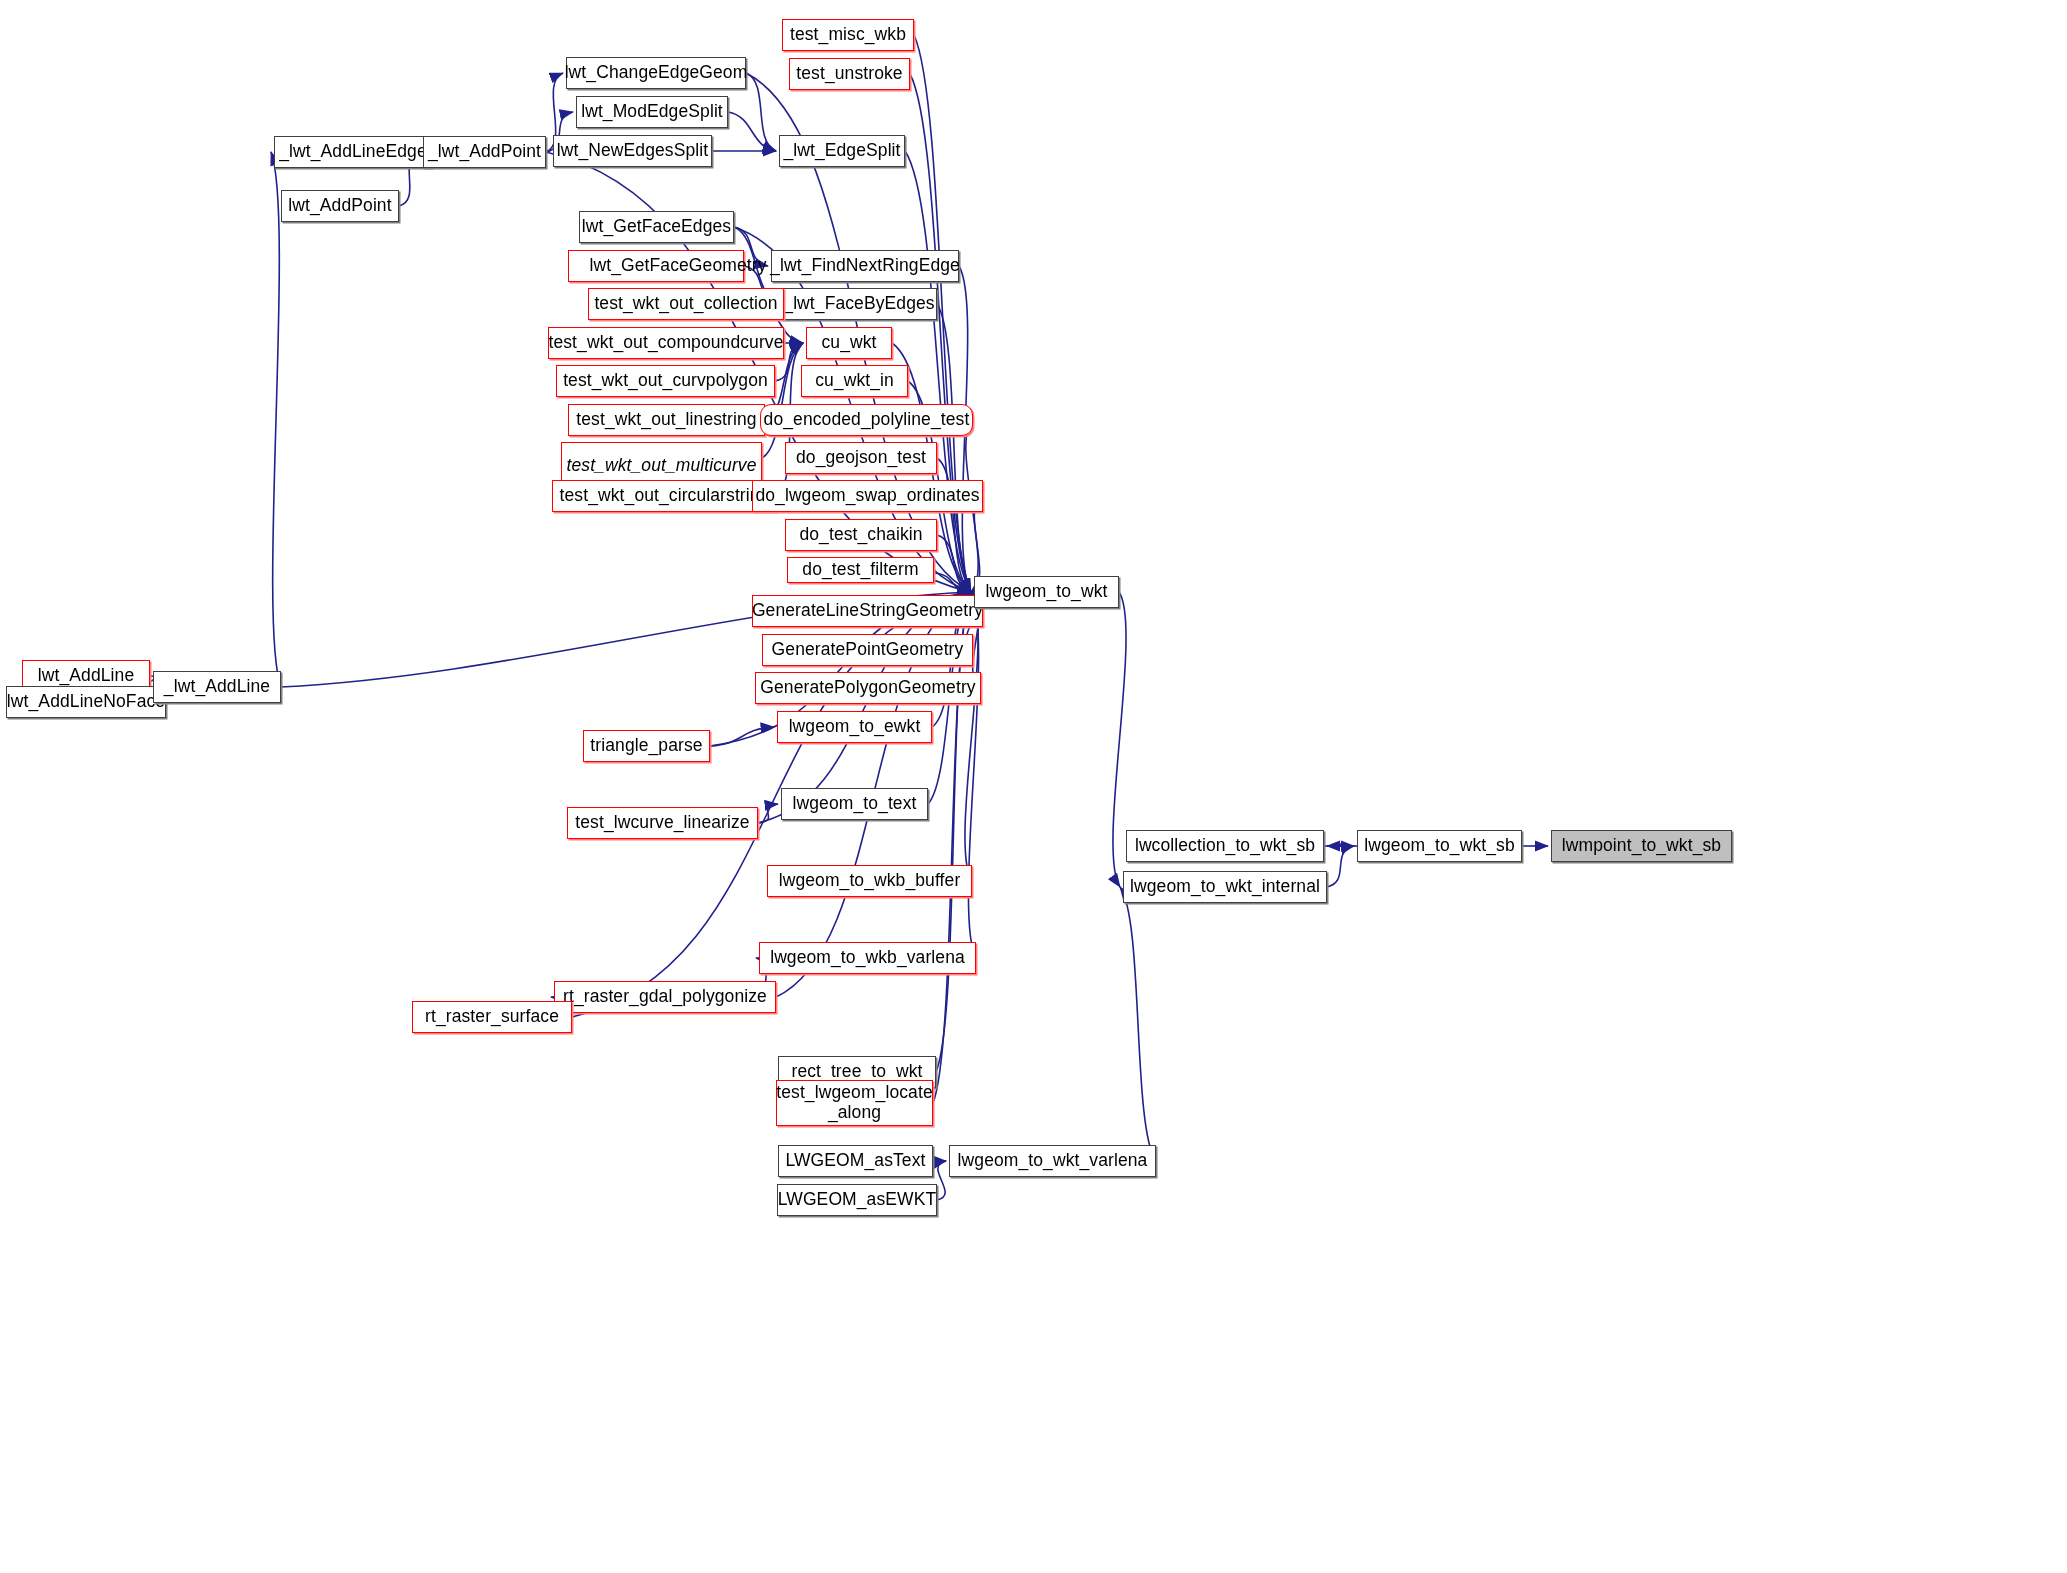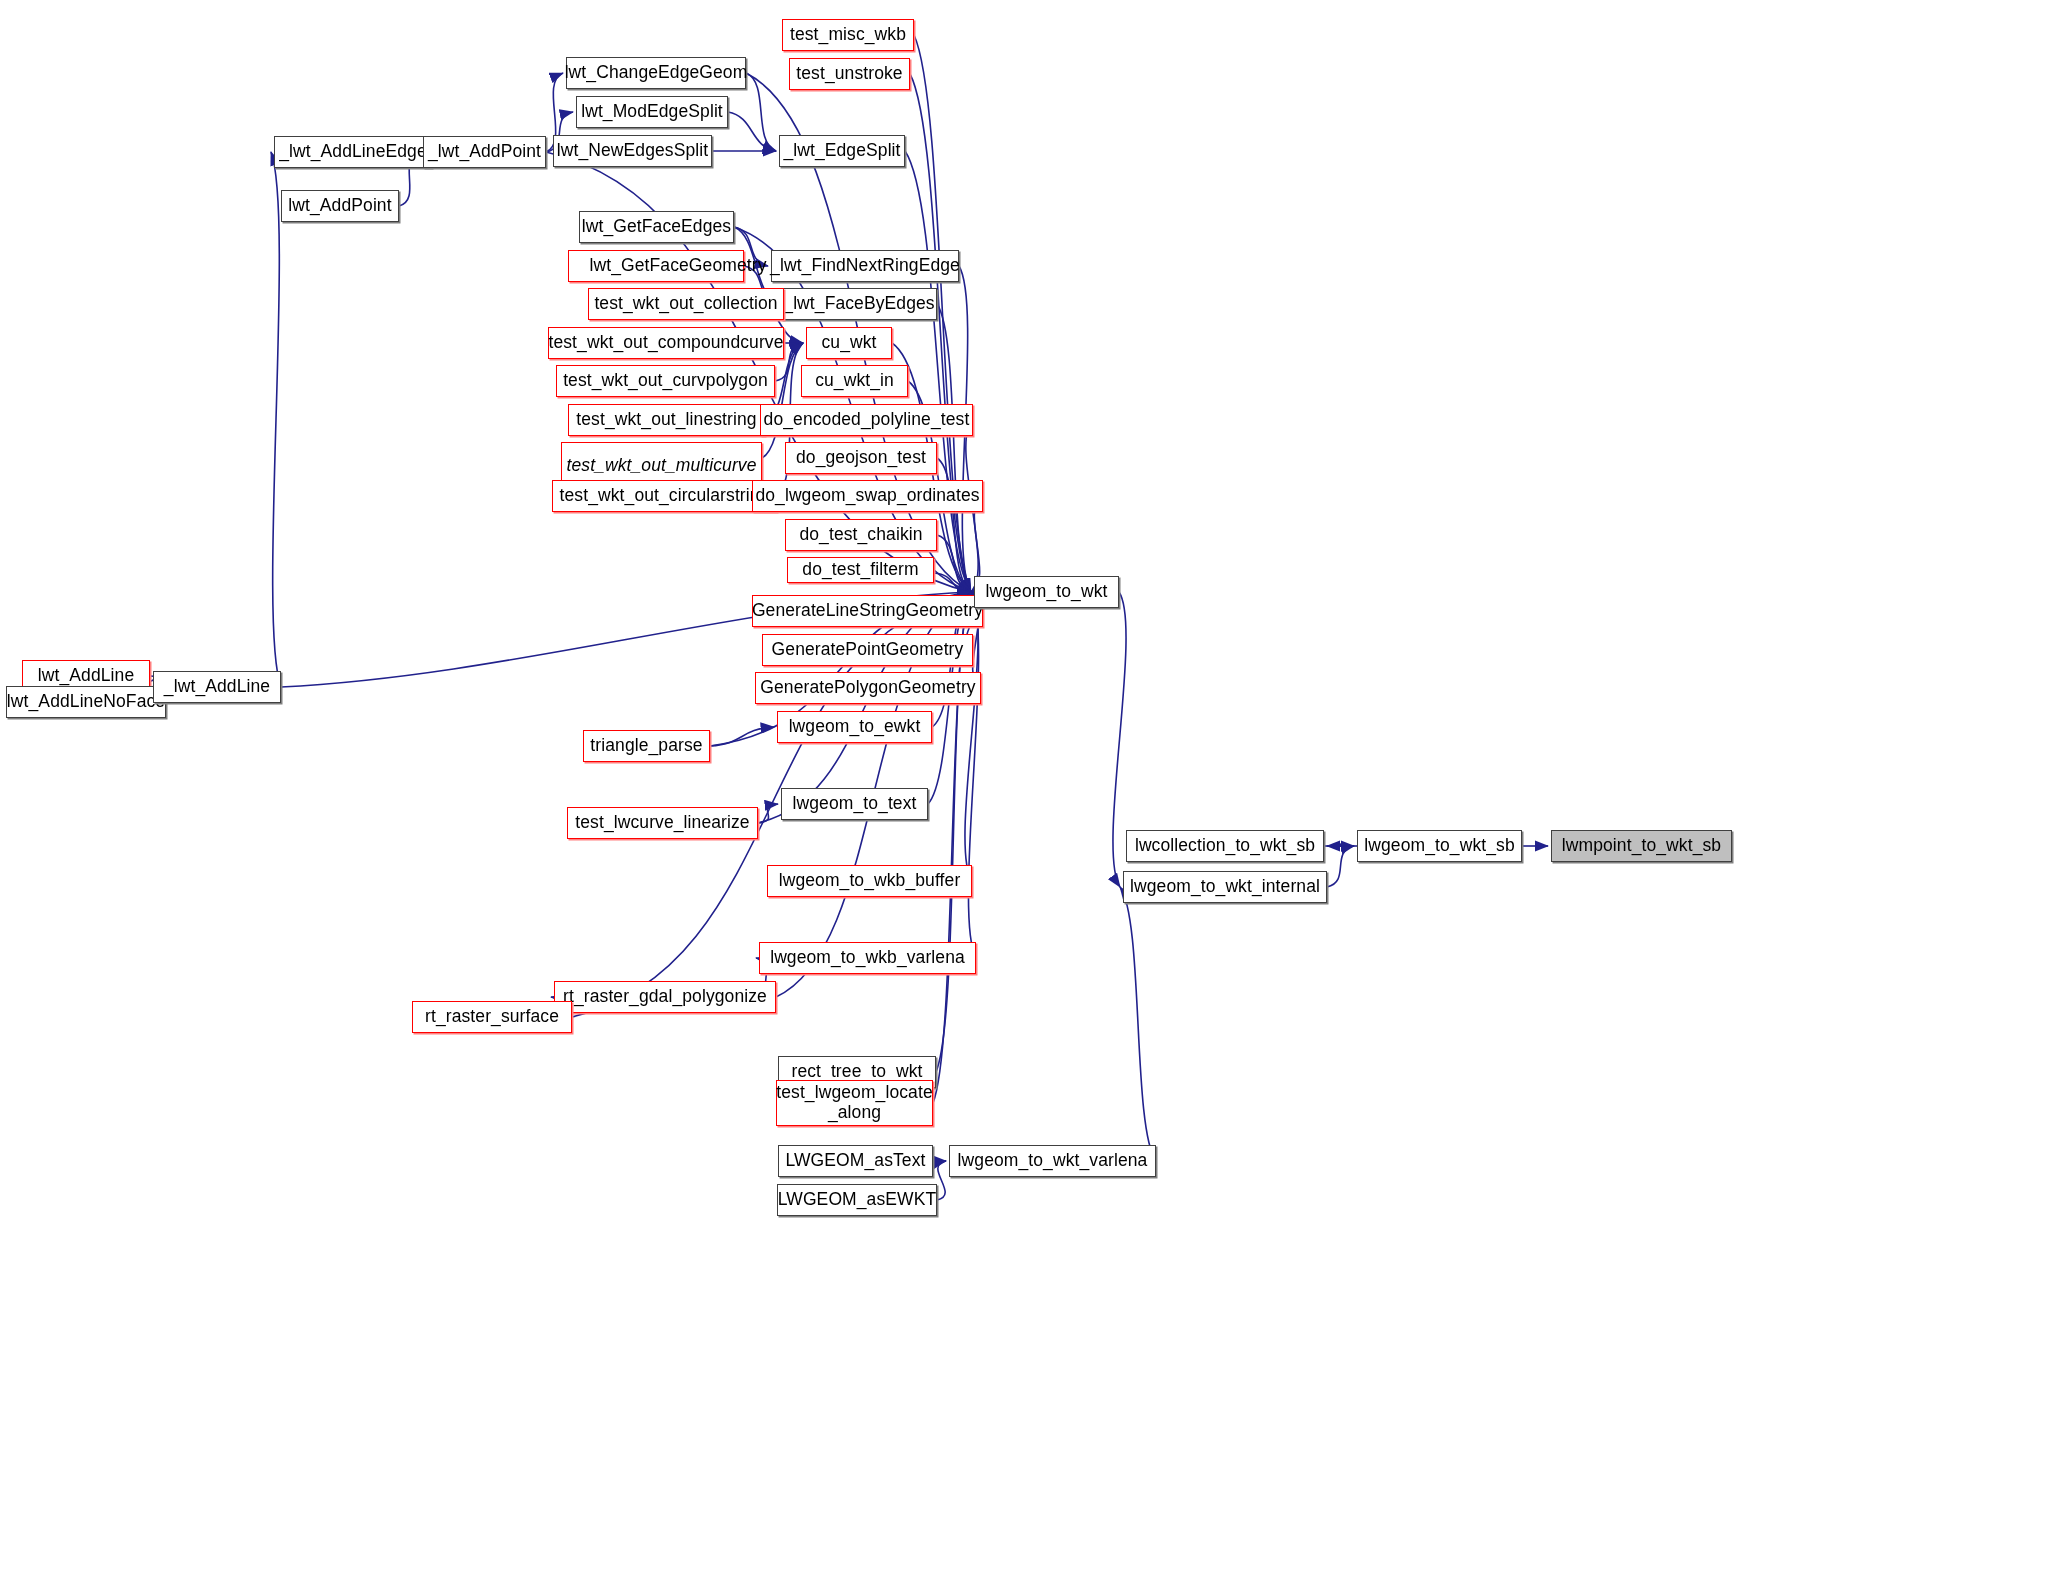--- a/index.html
+++ b/index.html
@@ -140,21 +140,21 @@
       <div class="node black" style="left: 579px; top: 211px; width: 155px; height: 32px;">lwt_GetFaceEdges</div>
       <div class="node red" style="left: 568px; top: 250px; width: 176px; height: 32px; padding-left: 44px;">lwt_GetFaceGeometry</div>
       <div class="node black" style="left: 771px; top: 250px; width: 188px; height: 32px;">_lwt_FindNextRingEdge</div>
       <div class="node black" style="left: 781px; top: 288px; width: 156px; height: 32px;">_lwt_FaceByEdges</div>
       <div class="node red" style="left: 561px; top: 288px; width: 196px; height: 32px; margin-left: 27px;">test_wkt_out_collection</div>
       <div class="node red" style="left: 548px; top: 327px; width: 236px; height: 32px;">test_wkt_out_compoundcurve</div>
       <div class="node red" style="left: 806px; top: 327px; width: 86px; height: 32px;">cu_wkt</div>
       <div class="node red" style="left: 556px; top: 365px; width: 219px; height: 32px;">test_wkt_out_curvpolygon</div>
       <div class="node red" style="left: 801px; top: 365px; width: 107px; height: 32px;">cu_wkt_in</div>
       <div class="node red" style="left: 568px; top: 404px; width: 197px; height: 32px;">test_wkt_out_linestring</div>
-      <div class="node red" style="left: 760px; top: 404px; width: 213px; height: 32px;">do_encoded_polyline_test</div>
+      <div class="node red" style="left: 760px; top: 404px; width: 213px; height: 32px; border-radius: 11px;">do_encoded_polyline_test</div>
       <div class="node red" style="left: 561px; top: 442px; width: 201px; height: 48px; font-style: italic;">test_wkt_out_multicurve</div>
       <div class="node red" style="left: 785px; top: 442px; width: 152px; height: 32px;">do_geojson_test</div>
       <div class="node red" style="left: 552px; top: 480px; width: 225px; height: 32px;">test_wkt_out_circularstring</div>
       <div class="node red" style="left: 752px; top: 480px; width: 231px; height: 32px;">do_lwgeom_swap_ordinates</div>
       <div class="node red" style="left: 785px; top: 519px; width: 152px; height: 32px;">do_test_chaikin</div>
       <div class="node red" style="left: 787px; top: 557px; width: 147px; height: 26px;">do_test_filterm</div>
       <div class="node red" style="left: 752px; top: 595px; width: 231px; height: 32px;">GenerateLineStringGeometry</div>
       <div class="node red" style="left: 762px; top: 634px; width: 211px; height: 32px;">GeneratePointGeometry</div>
       <div class="node red" style="left: 755px; top: 672px; width: 226px; height: 32px;">GeneratePolygonGeometry</div>
       <div class="node black" style="left: 974px; top: 576px; width: 145px; height: 32px;">lwgeom_to_wkt</div>

